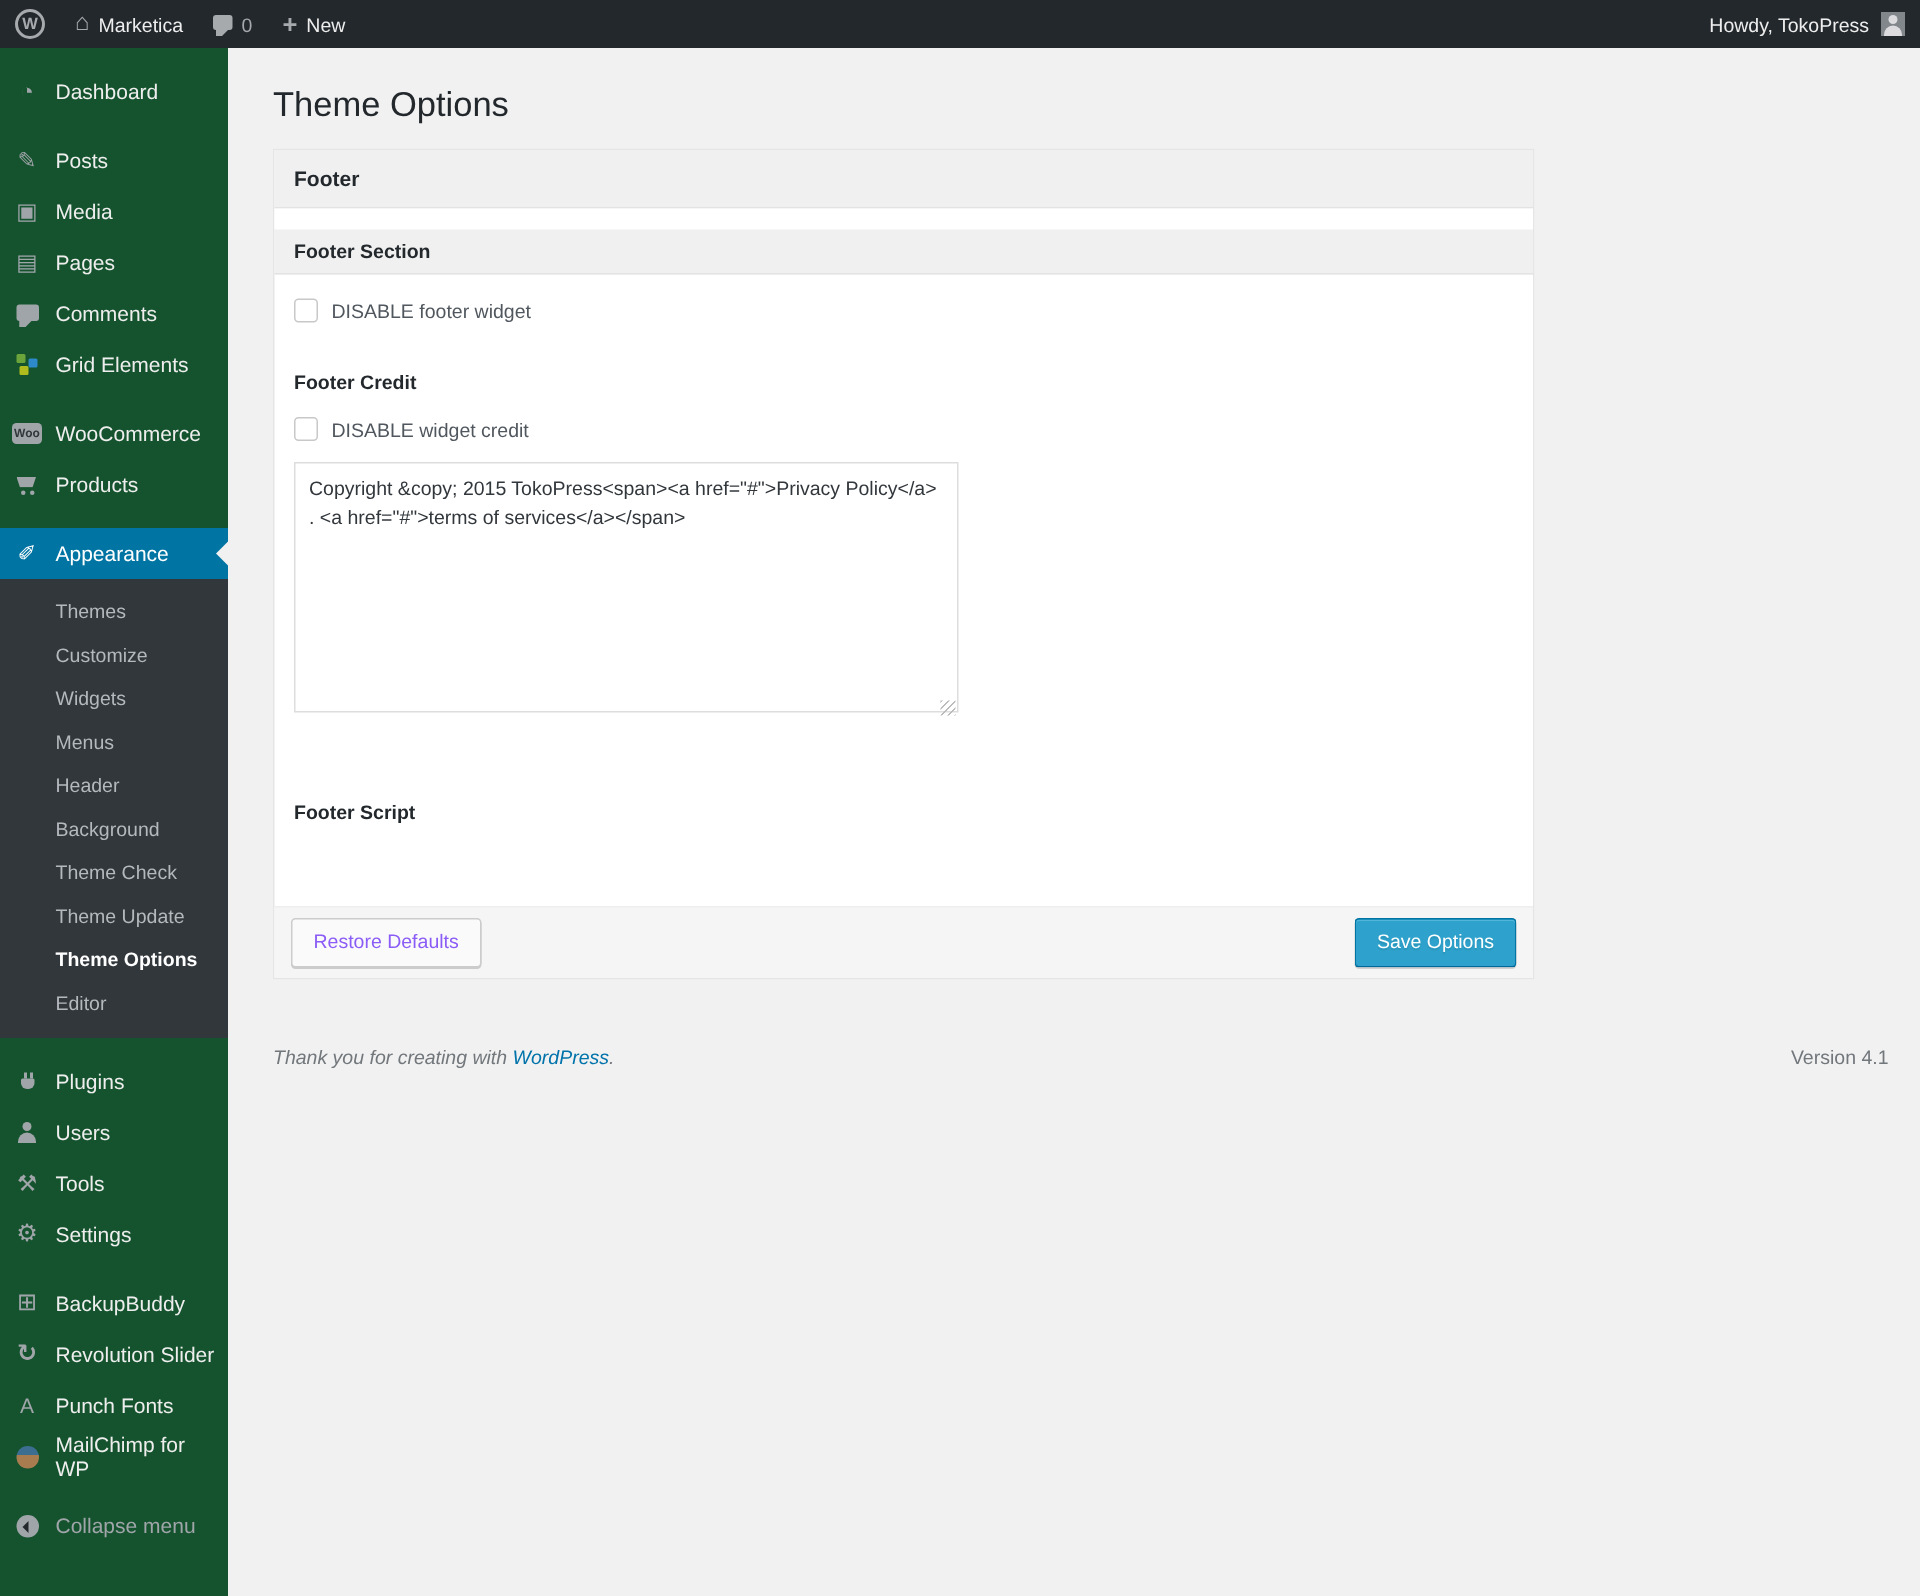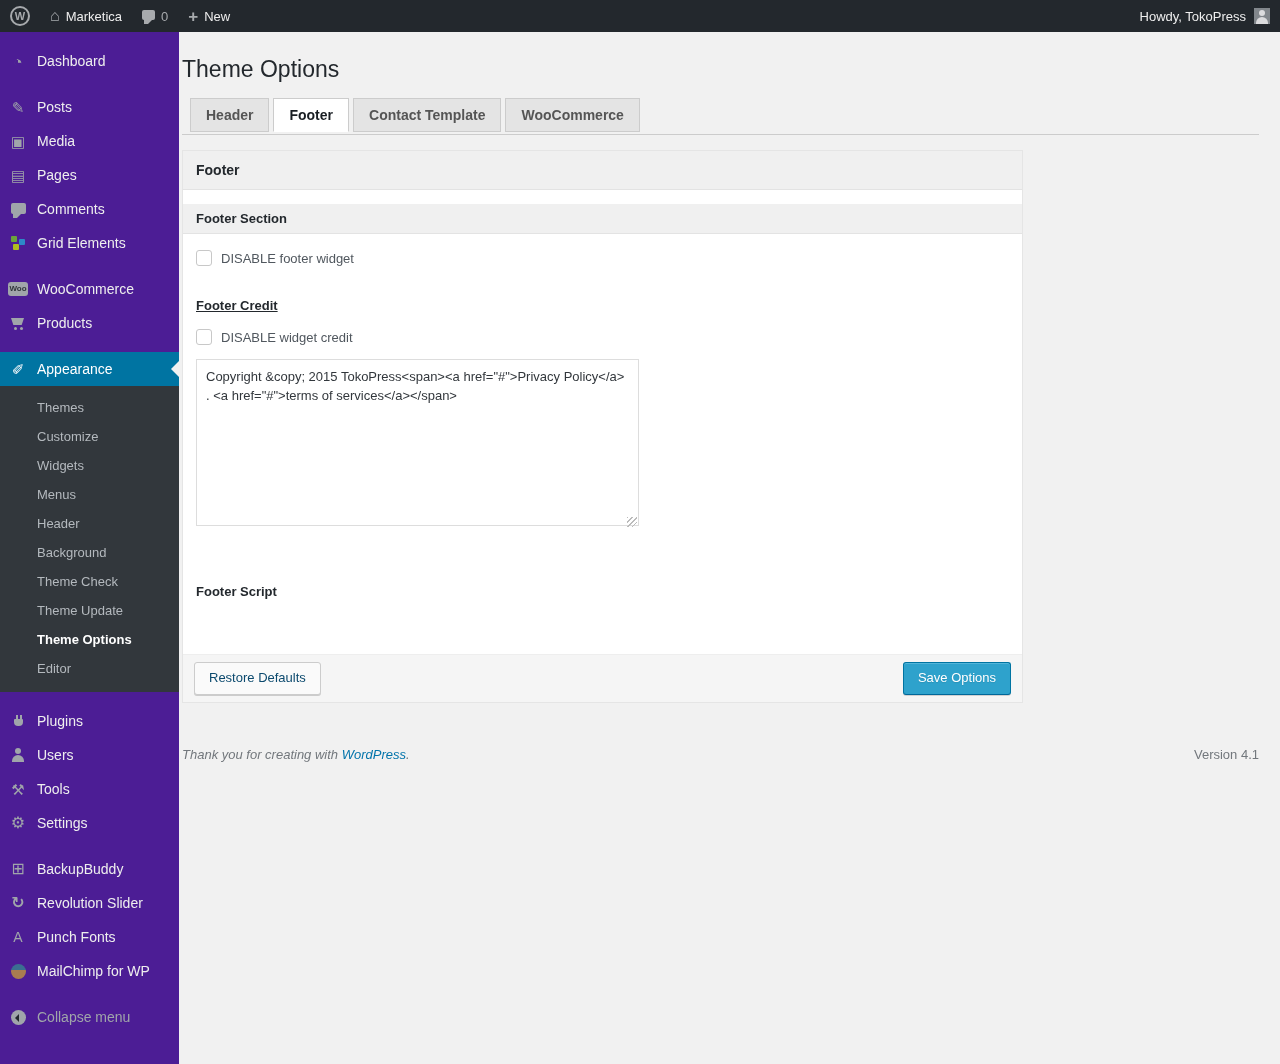--- a/index.html
+++ b/index.html
@@ -19,21 +19,21 @@
   .g-plus::before { content:"+"; font-size:17px; font-weight:bold; }
   .bubble { position:relative; width:13px; height:10px; background:#a7aaad; border-radius:2px; margin-top:-2px; }
   .bubble::after { content:""; position:absolute; left:2px; bottom:-4px; border:4px solid transparent;
     border-top-color:#a7aaad; border-left-color:#a7aaad; border-bottom-width:0; }
   .ab-count { color:#a7aaad; }
   .avatar { position:relative; width:16px; height:16px; background:#82878c; overflow:hidden; margin-left:2px; }
   .avatar::before { content:""; position:absolute; top:2px; left:5px; width:6px; height:6px; border-radius:50%; background:#dcdcde; }
   .avatar::after { content:""; position:absolute; top:9px; left:2px; width:12px; height:8px; border-radius:6px 6px 0 0; background:#dcdcde; }
 
   
-  .sidebar { position:absolute; top:32px; left:0; width:179px; height:1032px; background:#4c1d95;
+  .sidebar { position:absolute; top:32px; left:0; width:152px; height:1032px; background:#14532d;
     color:#eee; font-size:14px; }
   .gap { height:12px; }
   .mi { position:relative; display:flex; align-items:center; height:34px; padding:0 8px; cursor:pointer; }
   .mi-label { color:#eee; }
   .ic { width:20px; min-width:20px; margin-right:9px; display:flex; align-items:center; justify-content:center;
     color:#a0a5aa; font-size:15px; line-height:1; }
   .g-dashboard::before { content:"◔"; }
   .g-posts::before { content:"✎"; }
   .g-media::before { content:"▣"; }
   .g-pages::before { content:"▤"; }
@@ -107,21 +107,21 @@
   .resize-grip { position:absolute; right:2px; bottom:3px; width:10px; height:10px; pointer-events:none;
     background:repeating-linear-gradient(135deg,#bbb 0 1px,transparent 1px 3.4px); }
   .gap25 { height:26px; }
   .script-row { display:flex; align-items:flex-start; gap:20px; }
   .help { margin-top:22px; width:310px; font-size:13px; color:#666; line-height:1.55; }
   .body-tail { height:55px; }
   .panel-footer { background:#f5f5f5; border-top:1px solid #eee; padding:7px 11px; display:flex;
     justify-content:space-between; align-items:center; }
   .btn { font-size:13px; border-radius:3px; padding:6px 14px; cursor:pointer; line-height:1.45;
     font-family:"Liberation Sans","DejaVu Sans",sans-serif; }
-  .btn.secondary { background:#fafafa; border:1px solid #ccc; color:#0c4a6e; box-shadow:0 1px 0 #ccc; }
+  .btn.secondary { background:#fafafa; border:1px solid #ccc; color:#8b5cf6; box-shadow:0 1px 0 #ccc; }
   .btn.primary { background:#2ea2cc; border:1px solid #0074a2; border-bottom-color:#006799; color:#fff;
     box-shadow:inset 0 1px 0 rgba(120,200,230,.5), 0 1px 0 rgba(0,0,0,.15); text-shadow:0 1px 1px rgba(0,0,0,.1); }
 
   .page-footer { margin-top:44px; display:flex; justify-content:space-between; align-items:flex-end; }
   .thanks { font-size:13px; font-style:italic; color:#72777c; }
   .wplink { color:#0073aa; text-decoration:none; cursor:pointer; }
   .version { font-size:13px; color:#72777c; }
 </style>
 </head>
 <body>
@@ -261,36 +261,33 @@
       <span class="ic">
           <span class="ic-collapse"></span>
         </span>
       <span class="mi-label">Collapse menu</span>
     </div>
   </div>
 
   <div class="content">
     <h1>Theme Options</h1>
 
-    <div class="tabs">
-      <a class="tab">Header</a><a class="tab active">Footer</a><a class="tab">Contact Template</a><a class="tab">WooCommerce</a>
-    </div>
 
     <div class="panel">
       <div class="group-bar">Footer</div>
       <div class="white-strip"></div>
       <div class="section-bar" style="border-top:none;">Footer Section</div>
 
       <div class="panel-body">
         <label class="check-row">
           <input type="checkbox" class="cb" style="">
           <span class="check-label">DISABLE footer widget</span>
         </label>
 
-        <div class="field-label" style="margin-top:32px;text-decoration:underline;">Footer Credit</div>
+        <div class="field-label" style="margin-top:32px;">Footer Credit</div>
         <label class="check-row">
           <input type="checkbox" class="cb" style="">
           <span class="check-label">DISABLE widget credit</span>
         </label>
 
         <div class="ta-wrap">
           <textarea class="ta ta-credit" spellcheck="false" style="">Copyright &amp;copy; 2015 TokoPress&lt;span&gt;&lt;a href="#"&gt;Privacy Policy&lt;/a&gt; . &lt;a href="#"&gt;terms of services&lt;/a&gt;&lt;/span&gt;</textarea>
           <span class="resize-grip"></span>
         </div>
         <div class="gap25"></div>

